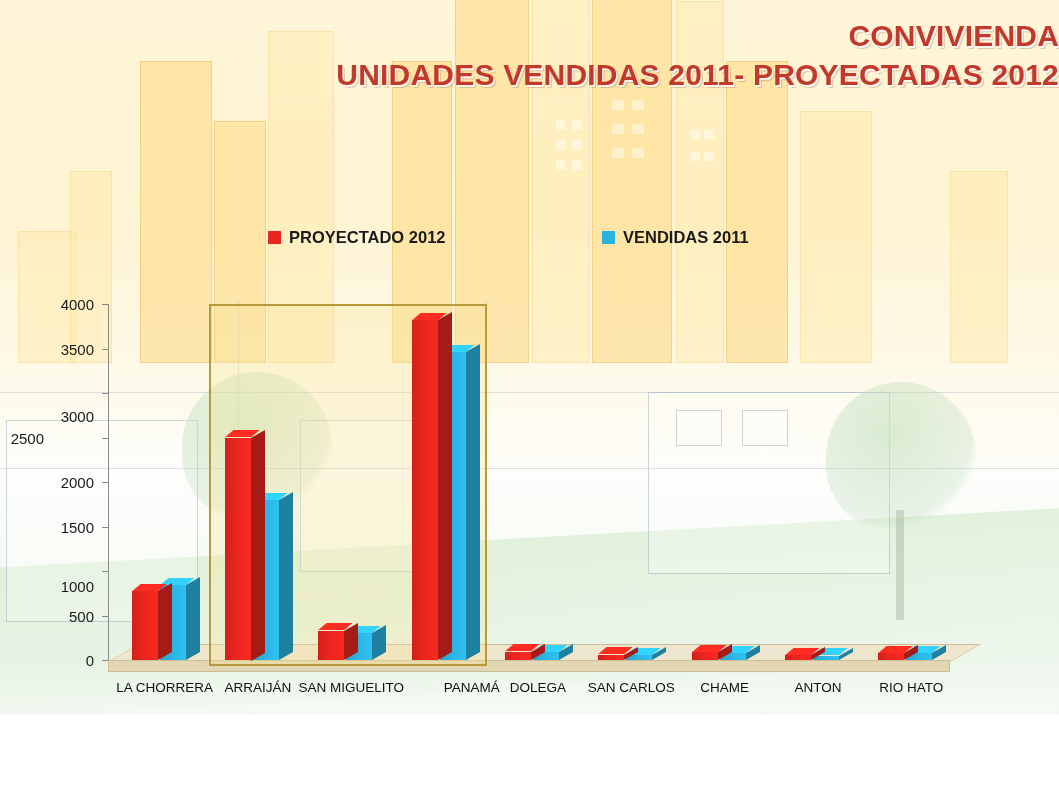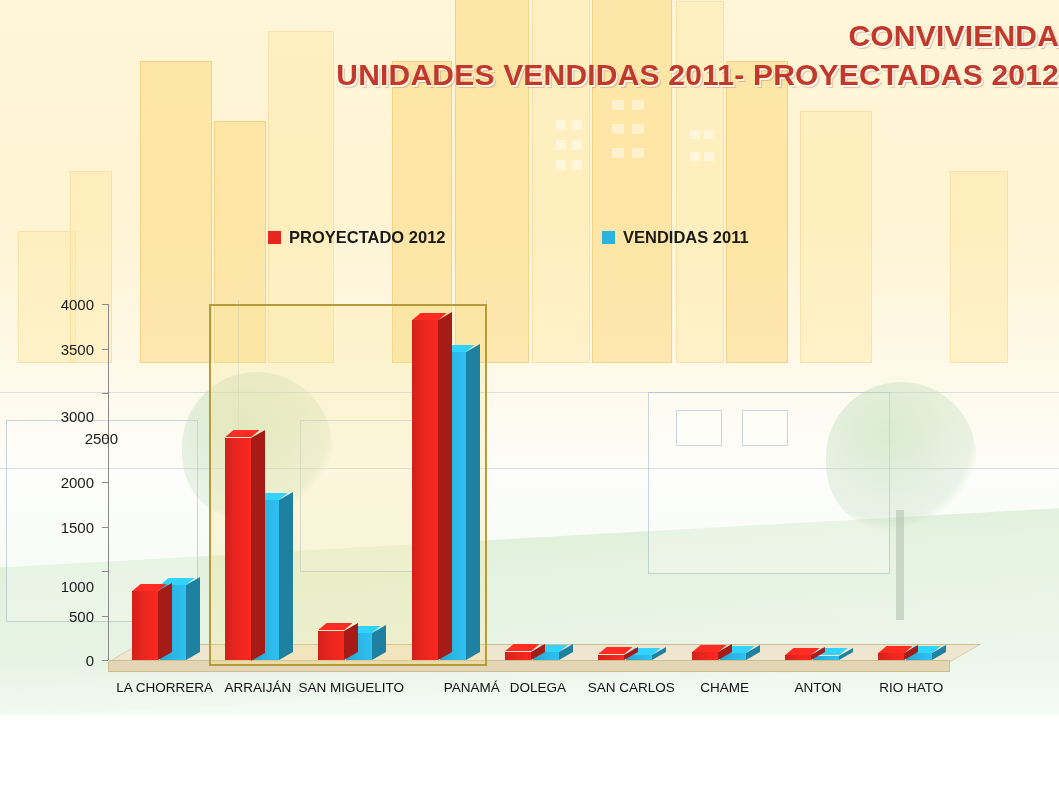--- a/index.html
+++ b/index.html
@@ -156,21 +156,21 @@
       <div class="ylab" style="top: 356px; right: 854px;">0</div>
       <div class="ytick" style="top: 311.5px; left: -6px;"></div>
       <div class="ylab" style="top: 311.5px; right: 854px;">500</div>
       <div class="ytick" style="top: 267px; left: -6px;"></div>
       <div class="ylab" style="top: 282px; right: 854px;">1000</div>
       <div class="ytick" style="top: 222.5px; left: -6px;"></div>
       <div class="ylab" style="top: 222.5px; right: 854px;">1500</div>
       <div class="ytick" style="top: 178px; left: -6px;"></div>
       <div class="ylab" style="top: 178px; right: 854px;">2000</div>
       <div class="ytick" style="top: 133.5px; left: -6px;"></div>
-      <div class="ylab" style="top: 133.5px; right: 830px;">2500</div>
+      <div class="ylab" style="top: 133.5px; right: 904px;">2500</div>
       <div class="ytick" style="top: 89px; left: -6px;"></div>
       <div class="ylab" style="top: 89px; right: 854px; margin-top: 23px;">3000</div>
       <div class="ytick" style="top: 44.5px; left: -6px;"></div>
       <div class="ylab" style="top: 44.5px; right: 854px;">3500</div>
       <div class="ytick" style="top: 0px; left: -6px;"></div>
       <div class="ylab" style="top: 0px; right: 854px;">4000</div>
       <div class="floor-top" style="left: 0px; top: 340px; width: 840px; height: 16px; transform: skewX(-60deg); transform-origin: left bottom;"></div>
       <div class="floor-front" style="left: 0px; top: 356px; width: 840px; height: 10px;"></div>
       <div class="highlight" style="left: 101.333px; width: 274px; top: 0px; height: 358px;"></div>
       <div class="bar" style="left: 798.333px; top: 349.325px; width: 26px; height: 6.675px;">

